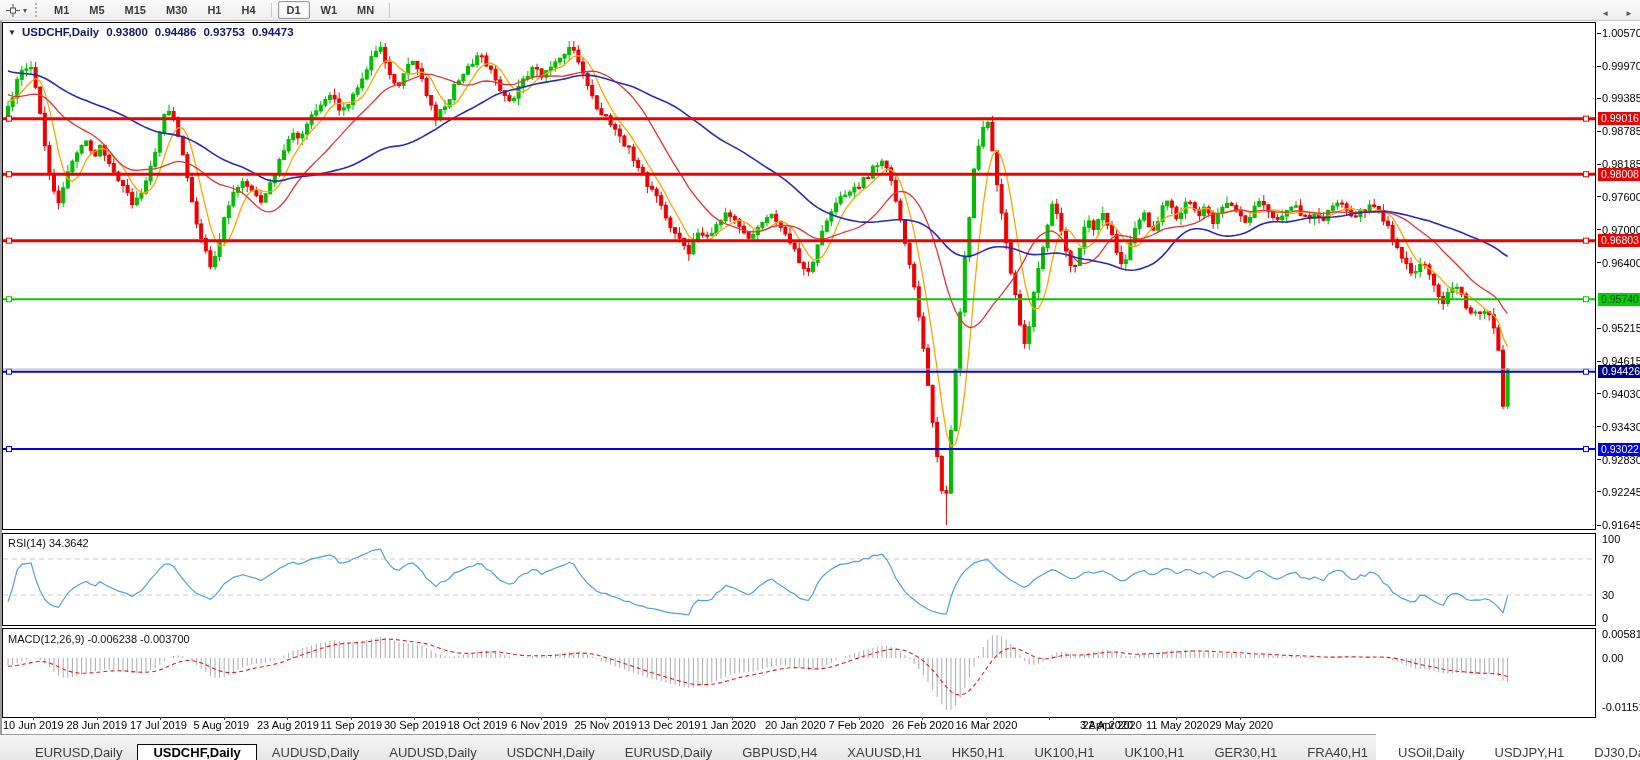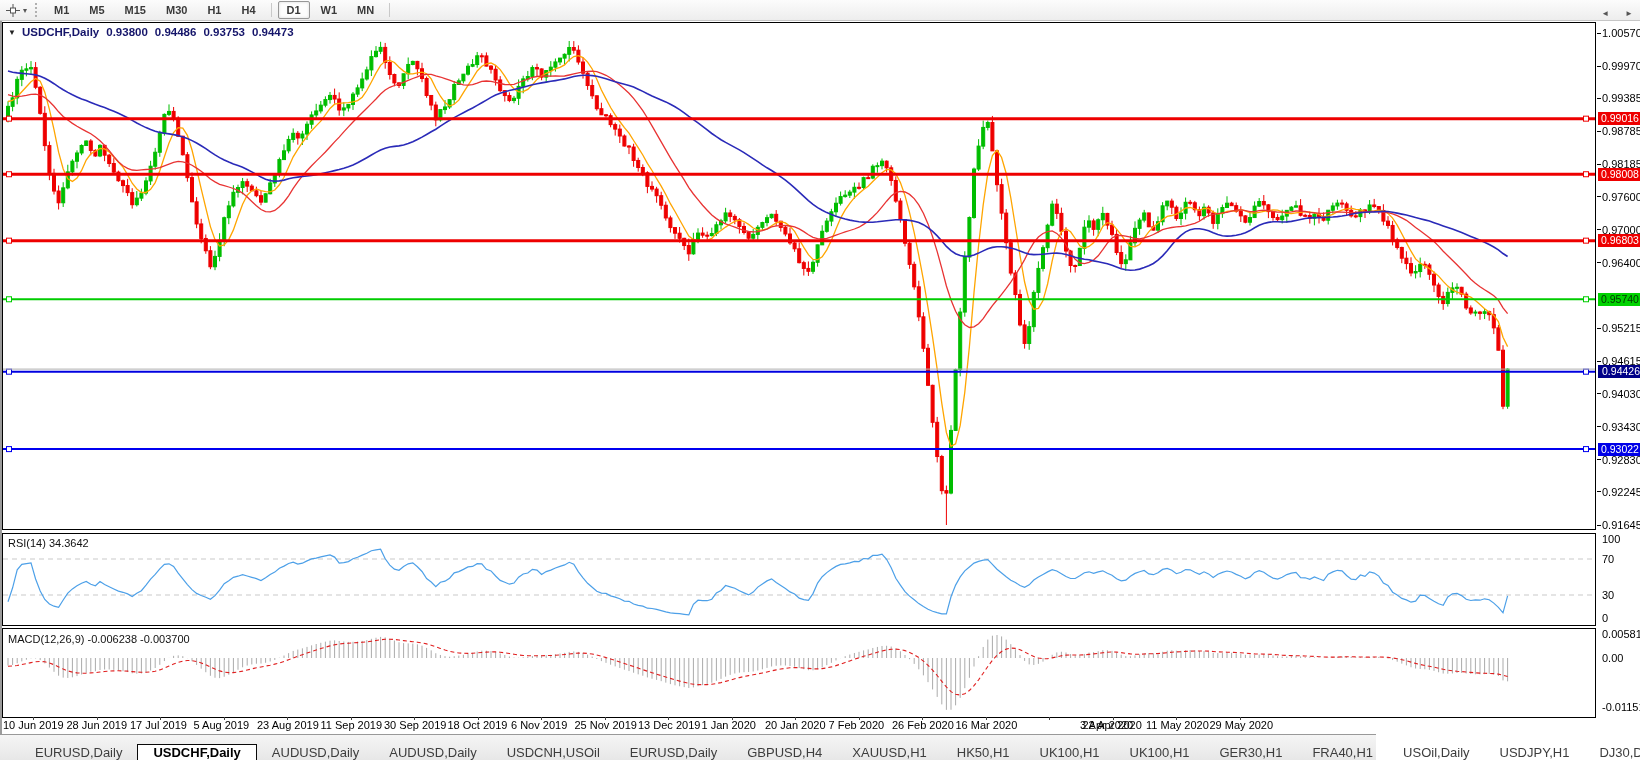--- a/index.html
+++ b/index.html
@@ -1207,21 +1207,21 @@
     <div class="date-tick" style="left: 1239.5px;"></div>
     <div class="date-label" style="left: 1209.5px;">29 May 2020</div>
   </div>
 <div class="tabbar" id="tabbar">
     <div class="tab">EURUSD,Daily</div>
     <div class="tab active">USDCHF,Daily</div>
     <div class="tab">AUDUSD,Daily</div>
     <div class="tab-sep"></div>
     <div class="tab">AUDUSD,Daily</div>
     <div class="tab-sep"></div>
-    <div class="tab">USDCNH,USOil</div>
+    <div class="tab">USDCNH,Daily</div>
     <div class="tab-sep"></div>
     <div class="tab">EURUSD,Daily</div>
     <div class="tab-sep"></div>
     <div class="tab">GBPUSD,H4</div>
     <div class="tab-sep"></div>
     <div class="tab">XAUUSD,H1</div>
     <div class="tab-sep"></div>
     <div class="tab">HK50,H1</div>
     <div class="tab-sep"></div>
     <div class="tab">UK100,H1</div>

